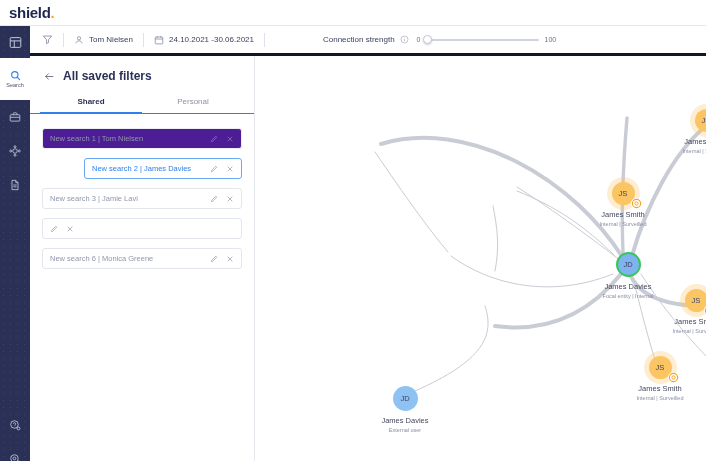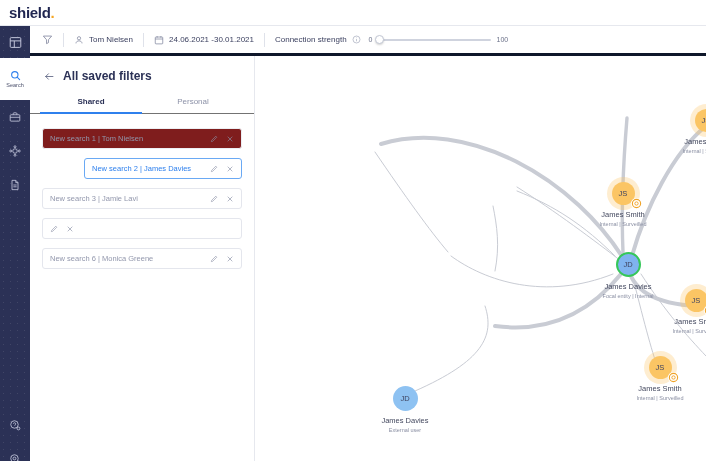--- a/index.html
+++ b/index.html
@@ -49,21 +49,21 @@
   
   .filterbar {
     position: absolute; left: 30px; top: 26px; width: 676px; height: 30px;
     background: #ffffff; border-bottom: 3px solid #0f172a;
     display: flex; align-items: center; padding-left: 12px; gap: 0;
   }
   .fb-icon { display: flex; align-items: center; color: #767c96; }
   .fb-sep { width: 1px; height: 14px; background: #dfe2ea; margin: 0 10px; }
   .fb-chip { display: flex; align-items: center; gap: 5px; }
   .fb-text { font-size: 8px; color: #3c4160; white-space: nowrap; }
-  .fb-label { font-size: 8px; color: #3c4160; white-space: nowrap; }
+  .fb-label { font-size: 8px; color: #3c4160; white-space: nowrap; margin-left: 48px; }
   .slider-wrap { display: flex; align-items: center; gap: 6px; margin-left: 8px; }
   .slider-min, .slider-max { font-size: 7px; color: #6b7189; }
   .slider-track {
     position: relative; width: 112px; height: 2px; background: #cfd3de; border-radius: 1px;
   }
   .slider-handle {
     position: absolute; left: -4px; top: -4px;
     width: 9px; height: 9px; border-radius: 50%;
     background: #ffffff; border: 1px solid #c2c7d4;
     box-shadow: 0 1px 2px rgba(0,0,0,.18);
@@ -90,21 +90,21 @@
     content: ""; position: absolute; left: 0; right: 0; bottom: -1px;
     height: 2px; background: #2f80ed;
   }
   .filter-list { padding: 14px 12px 0 12px; display: flex; flex-direction: column; gap: 9px; }
   .filter-item {
     height: 21px; border-radius: 3px; border: 1px solid #e4e6ed;
     display: flex; align-items: center; padding: 0 7px;
     background: #ffffff;
   }
   .filter-item .fi-text { flex: 1; font-size: 7.5px; color: #9297ac; }
-  .filter-item.muted { background: #7f1d1d; border-color: #eceef3; align-items: center; }
+  .filter-item.muted { background: #4c1d95; border-color: #eceef3; align-items: center; }
   .filter-item.selected { border-color: #6aa9f4; background: #ffffff; margin-left: 42px; }
   .filter-item.selected .fi-text { color: #2f80ed; }
   .fi-actions { display: flex; align-items: center; gap: 8px; color: #8a8fa5; }
   .fi-actions span { display: flex; }
 
   
   .graph {
     position: absolute; left: 255px; top: 56px; width: 451px; height: 405px;
     background: #ffffff; overflow: hidden;
   }
@@ -235,21 +235,21 @@
     <span class="fb-sep"></span>
     <span class="fb-chip">
       <span class="fb-icon">
         <svg width="10" height="10" viewBox="0 0 16 16" fill="none" stroke="#767c96" stroke-width="1.1">
           <rect x="2" y="3.2" width="12" height="11" rx="1.2"></rect>
           <line x1="2" y1="6.4" x2="14" y2="6.4"></line>
           <line x1="5" y1="1.8" x2="5" y2="4.2"></line>
           <line x1="11" y1="1.8" x2="11" y2="4.2"></line>
         </svg>
       </span>
-      <span class="fb-text">24.06.2021 -30.01.2021</span>
+      <span class="fb-text">24.10.2021 -30.06.2021</span>
     </span>
     <span class="fb-sep"></span>
     <span class="fb-label">Connection strength</span>
     <span class="fb-icon" style="margin-left:5px">
       <svg width="9" height="9" viewBox="0 0 16 16" fill="none" stroke="#9aa0b4" stroke-width="1.1">
         <circle cx="8" cy="8" r="6.2"></circle>
         <line x1="8" y1="7.2" x2="8" y2="11.2"></line>
         <circle cx="8" cy="5" r="0.7" fill="#9aa0b4" stroke="none"></circle>
       </svg>
     </span>

